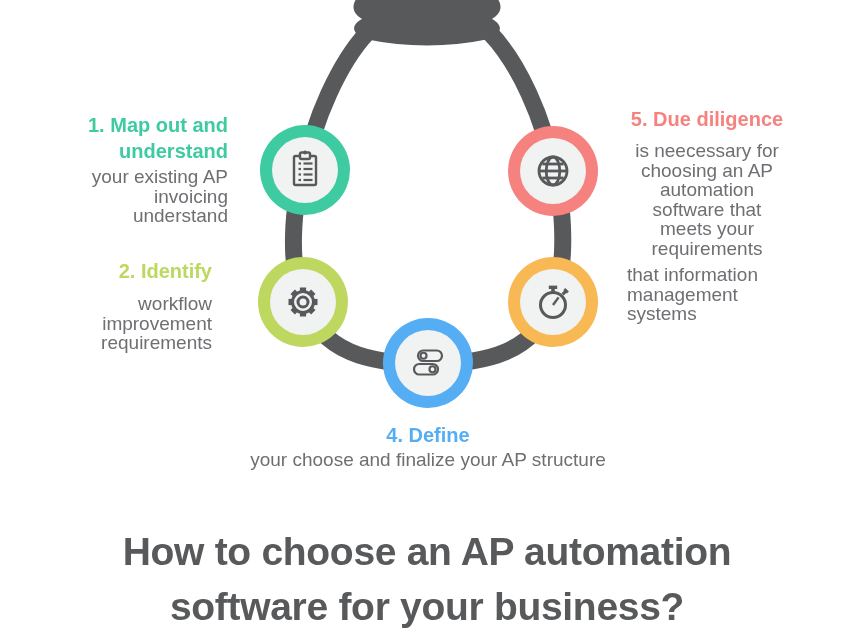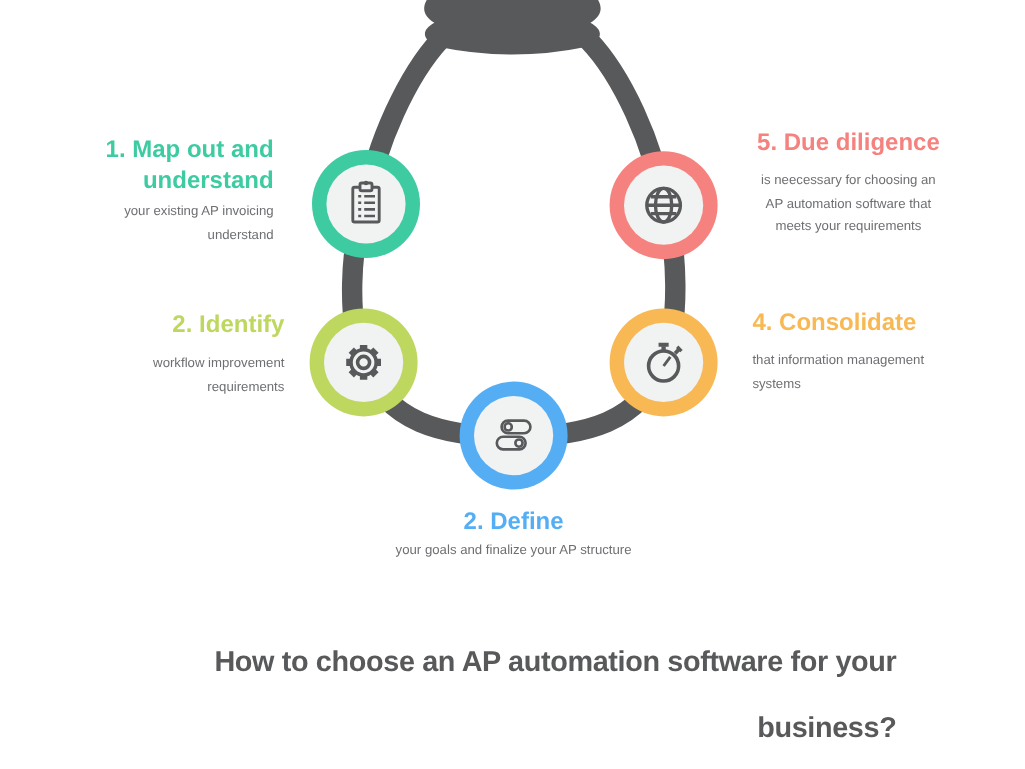--- a/index.html
+++ b/index.html
@@ -19,40 +19,40 @@
   .node .inner svg{width:48px;height:48px;display:block;}
 
   #node-1{left:260px;top:125px;}
   #node-2{left:258px;top:257px;}
   #node-3{left:383px;top:318px;}
   #node-4{left:508px;top:257px;}
   #node-5{left:508px;top:126px;}
 
   .step{position:absolute;}
   .step .heading{font-weight:700;font-size:20px;line-height:26px;display:block;}
-  .step .body{color:var(--body-gray);font-size:11px;line-height:19.5px;}
+  .step .body{color:var(--body-gray);font-size:19px;line-height:19.5px;}
 
   #step-1{left:68px;top:112px;width:160px;text-align:right;}
   #step-1 .body{margin-top:3px;}
-  #step-2{left:77px;top:258px;width:160px;text-align:right;}
+  #step-2{left:52px;top:258px;width:160px;text-align:right;}
   #step-2 .heading{white-space:nowrap;}
   #step-2 .body{margin-top:10px;}
   #step-3{left:178px;top:422px;width:500px;text-align:center;}
   #step-3 .heading{white-space:nowrap;}
   #step-3 .body{margin-top:2px;white-space:nowrap;}
   #step-4{left:627px;top:256px;width:165px;text-align:left;}
   #step-4 .heading{white-space:nowrap;}
   #step-4 .body{margin-top:9px;}
   #step-5{left:627px;top:106px;width:160px;text-align:center;}
   #step-5 .heading{white-space:nowrap;}
   #step-5 .body{margin-top:9px;}
 
   .main-title{
-    position:absolute;left:107px;top:524px;width:640px;text-align:right;
-    color:var(--ink);font-weight:700;font-size:24px;line-height:55px;letter-spacing:-0.3px;
+    position:absolute;left:107px;top:524px;width:640px;text-align:center;
+    color:var(--ink);font-weight:700;font-size:39px;line-height:55px;letter-spacing:-0.3px;
   }
 </style>
 </head>
 <body>
 
 <div class="stage">
 
   <svg class="bulb-svg" viewBox="0 0 854 641" aria-hidden="true">
     <path d="M367,33 C340,62 313,120 305,170 C291,205 289,268 303,302
              C322,352 368,364 428,364 C488,364 534,352 553,302
@@ -148,26 +148,25 @@
     <span class="heading" style="color: rgb(62, 203, 162);">1. Map out and understand</span>
     <div class="body">your existing AP invoicing understand</div>
   </div>
 
   <div class="step" id="step-2">
     <span class="heading" style="color: rgb(189, 215, 95);">2. Identify</span>
     <div class="body">workflow improvement requirements</div>
   </div>
 
   <div class="step" id="step-3">
-    <span class="heading" style="color: rgb(85, 174, 243);">2. Define</span>
-    <div class="body">your goals and finalize your AP structure</div>
+    <span class="heading" style="color: rgb(85, 174, 243);">4. Define</span>
+    <div class="body">your choose and finalize your AP structure</div>
   </div>
 
   <div class="step" id="step-4">
-    <span class="heading" style="color: rgb(248, 184, 83);">4. Consolidate</span>
     <div class="body">that information management systems</div>
   </div>
 
   <div class="step" id="step-5">
     <span class="heading" style="color: rgb(245, 130, 127);">5. Due diligence</span>
     <div class="body">is neecessary for choosing an AP automation software that meets your requirements</div>
   </div>
 
   <div class="main-title">How to choose an AP automation software for your business?</div>
 

